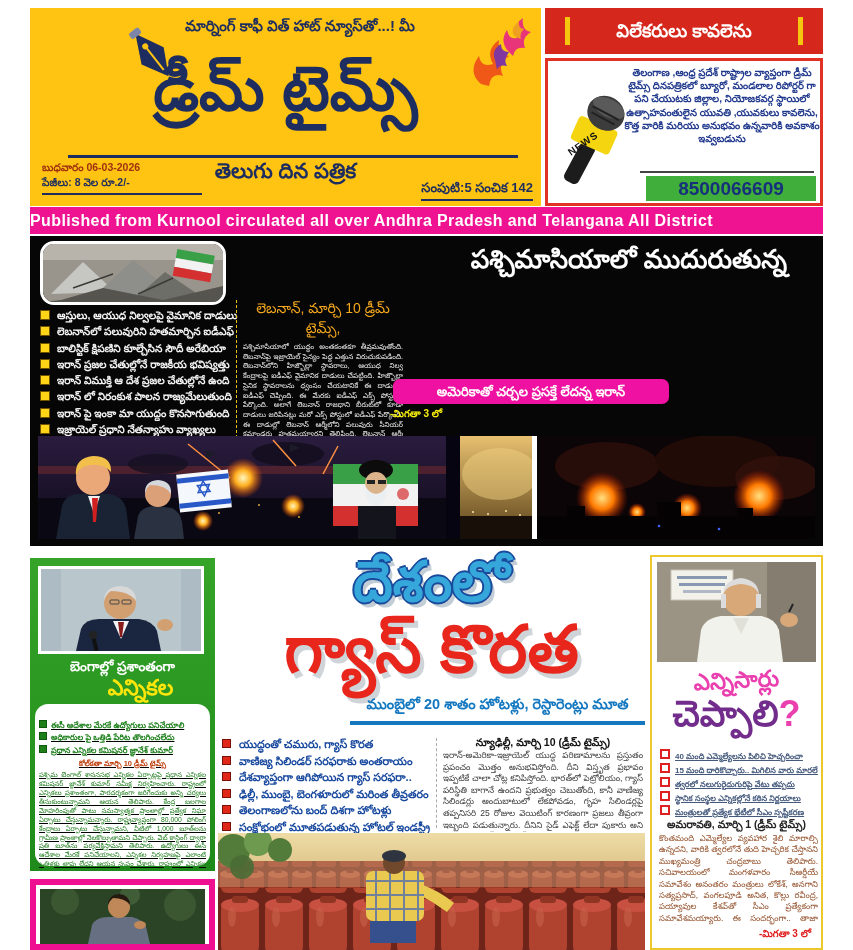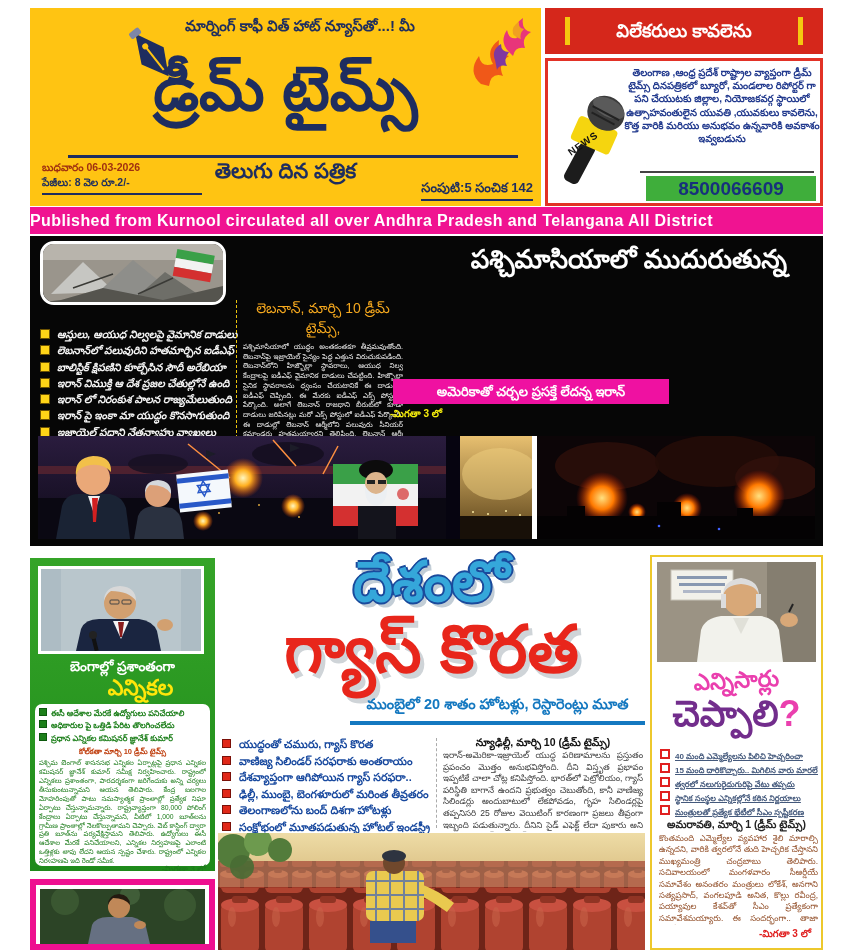--- a/index.html
+++ b/index.html
@@ -28,41 +28,41 @@
   .ad-phone{left:98px;top:115px;width:170px;height:25px;background:#3fae3b;color:#17307c;font-size:19px;font-weight:bold;text-align:center;line-height:25px;}
   #mic-icon{left:4px;top:30px;}
   .news-label{left:18px;top:77px;color:#111;font-size:10px;font-weight:bold;transform:rotate(-35deg);letter-spacing:1px;}
 
   
   #banner{left:30px;top:207px;width:793px;height:27px;background:#f01391;color:#fff;font-size:16px;font-weight:bold;text-align:left;line-height:27px;letter-spacing:.4px;}
 
   
   #war{left:30px;top:236px;width:793px;height:310px;background:#060606;overflow:hidden;}
   #rubble{left:10px;top:5px;width:186px;height:64px;border:3px solid #fff;border-radius:14px;overflow:hidden;}
-  .war-bullets{left:10px;top:90px;width:216px;font-style:italic;}
+  .war-bullets{left:10px;top:71px;width:216px;}
   .war-bullets div{font-size:10.5px;font-weight:bold;color:#f4f4f4;line-height:16.3px;white-space:nowrap;overflow:hidden;}
   .war-bullets div::before{content:"";display:inline-block;width:8px;height:8px;background:#ffd417;border:1px solid #6d5200;margin-right:7px;vertical-align:-1px;}
   .war-boxhead{left:205px;top:8px;width:170px;height:54px;background:#f07d1d;border-radius:6px;color:#fff;font-size:13.5px;font-weight:bold;text-align:center;padding-top:8px;line-height:18px;}
   .war-col{left:206px;top:64px;width:167px;border-left:1px dashed #e8c30e;padding-left:6px;}
   .war-dateline{font-size:14px;font-weight:normal;color:#f5a81e;text-align:center;}
   .war-body{margin-top:2px;font-size:7.2px;line-height:9.7px;color:#efefef;text-align:justify;max-height:126px;overflow:hidden;}
   .war-kicker{left:408px;top:8px;width:382px;text-align:center;font-size:26px;font-weight:bold;color:#fff;}
   .war-headline{left:373px;top:26px;width:418px;text-align:center;font-size:94px;font-weight:bold;color:#f6ee0d;line-height:1.2;z-index:3;}
-  .war-strip{left:363px;top:143px;width:276px;height:25px;background:#ef11a1;color:#fff;font-size:13px;font-weight:bold;text-align:center;line-height:25px;z-index:2;white-space:nowrap;overflow:hidden;}
+  .war-strip{left:363px;top:143px;width:276px;height:25px;background:#ef11a1;color:#fff;font-size:13px;font-weight:bold;text-align:center;line-height:25px;z-index:2;white-space:nowrap;overflow:hidden;border-radius:7px;}
   .war-migata{left:360px;top:172px;color:#f6ee0d;font-size:10px;font-weight:bold;z-index:2;}
   .montage{left:8px;top:200px;width:777px;height:103px;background:#fff;}
   #montageA{left:0;top:0;width:494px;height:103px;}
   #montageB{left:499px;top:0;width:278px;height:103px;}
 
   
   #green-box{left:30px;top:558px;width:185px;height:313px;background:linear-gradient(#35a428,#1e8a1a);overflow:hidden;}
   #ec-photo{left:8px;top:8px;width:166px;height:88px;border:3px solid #fff;overflow:hidden;}
   .gb-kicker{left:0;top:101px;width:100%;text-align:center;color:#fff;font-size:13.5px;font-weight:bold;}
   .gb-head{left:0;top:117px;width:100%;text-align:center;color:#ffe60a;font-size:22px;font-weight:bold;padding-left:36px;}
-  .gb-panel{left:5px;top:146px;width:175px;height:162px;background:#fff;border-radius:7px;padding:4px 4px;}
+  .gb-panel{left:5px;top:146px;width:175px;height:162px;background:#fff;border-radius:13px;padding:16px 4px;text-decoration:underline;}
   .gb-bullets div{font-size:8px;font-weight:bold;color:#1c7f1a;line-height:12.4px;white-space:nowrap;overflow:hidden;}
   .gb-bullets div::before{content:"";display:inline-block;width:6px;height:6px;background:#1c7f1a;border:1px solid #0d5a0d;margin-right:4px;}
   .gb-dateline{text-align:center;font-size:7.5px;font-weight:bold;color:#c04010;margin:2px 0 1px;}
   .gb-body{font-size:6.8px;line-height:8.9px;color:#1d7c1b;text-align:justify;max-height:104px;overflow:hidden;}
   .gb-migata{text-align:right;font-size:8.5px;font-weight:bold;color:#1d7c1b;margin-top:1px;}
 
   
   #pink-box{left:30px;top:879px;width:185px;height:71px;border:6px solid #ee1090;background:#fff;padding:4px;overflow:hidden;}
 
   
@@ -163,20 +163,21 @@
           <rect x="132" y="8" width="38" height="9" fill="#3aa048"></rect>
           <rect x="132" y="17" width="38" height="9" fill="#f2f2f2"></rect>
           <rect x="132" y="26" width="38" height="9" fill="#d43030"></rect>
         </g>
       </svg>
     </div>
     <div class="abs war-bullets">
         <div>ఆస్తులు, ఆయుధ నిల్వలపై వైమానిక దాడులు</div>
         <div>లెబనాన్‌లో పలువురిని హతమార్చిన ఐడీఎఫ్</div>
         <div>బాలిస్టిక్ క్షిపణిని కూల్చేసిన సౌదీ అరేబియా</div>
+        <div>ఇరాన్ ప్రజల చేతుల్లోనే రాజకీయ భవిష్యత్తు</div>
         <div>ఇరాన్ విముక్తి ఆ దేశ ప్రజల చేతుల్లోనే ఉంది</div>
         <div>ఇరాన్ లో నిరంకుశ పాలన రాజ్యమేలుతుంది</div>
         <div>ఇరాన్ పై ఇంకా మా యుద్ధం కొనసాగుతుంది</div>
         <div>ఇజ్రాయెల్ ప్రధాని నేతన్యాహు వ్యాఖ్యలు</div>
       </div>
     <div class="abs war-col">
       <div class="war-dateline">లెబనాన్, మార్చి 10 డ్రీమ్ టైమ్స్,</div>
       <div class="war-body">పశ్చిమాసియాలో యుద్ధం అంతకంతకూ తీవ్రమవుతోంది. లెబనాన్‌పై ఇజ్రాయెల్ సైన్యం పెద్ద ఎత్తున విరుచుకుపడింది. లెబనాన్‌లోని హిజ్బొల్లా స్థావరాలు, ఆయుధ నిల్వ కేంద్రాలపై ఐడీఎఫ్ వైమానిక దాడులు చేపట్టింది. హిజ్బొల్లా సైనిక స్థావరాలను ధ్వంసం చేయటానికే ఈ దాడులని ఐడీఎఫ్ చెప్పింది. ఈ మేరకు ఐడీఎఫ్ ఎక్స్ పోస్టులో పేర్కొంది. అలాగే లెబనాన్ రాజధాని బీరుట్‌లో కూడా దాడులు జరిపినట్లు మరో ఎక్స్ పోస్టులో ఐడీఎఫ్ పేర్కొంది. ఈ దాడుల్లో లెబనాన్ ఆర్మీలోని పలువురు సీనియర్ కమాండర్లు హతమయ్యారని తెలిపింది. లెబనాన్ ఆర్మీ కమాండర్ రావూల్ అలీ సహా లెబనాన్‌లోని ఇరాన్ ఆఫీసర్స్, ఆయుధ నిల్వలు లక్ష్యంగా దాడులు జరిగాయని, లెబనాన్ ఆర్మీ ఇంటెలిజెన్స్ విభాగ సీనియర్ కమాండర్ అలీ సహా అనేక మంది ఆపరేటివ్ సిబ్బంది హతమైనట్లు తెలిపింది.</div>
     </div>
     <div class="abs war-kicker">పశ్చిమాసియాలో ముదురుతున్న</div>

